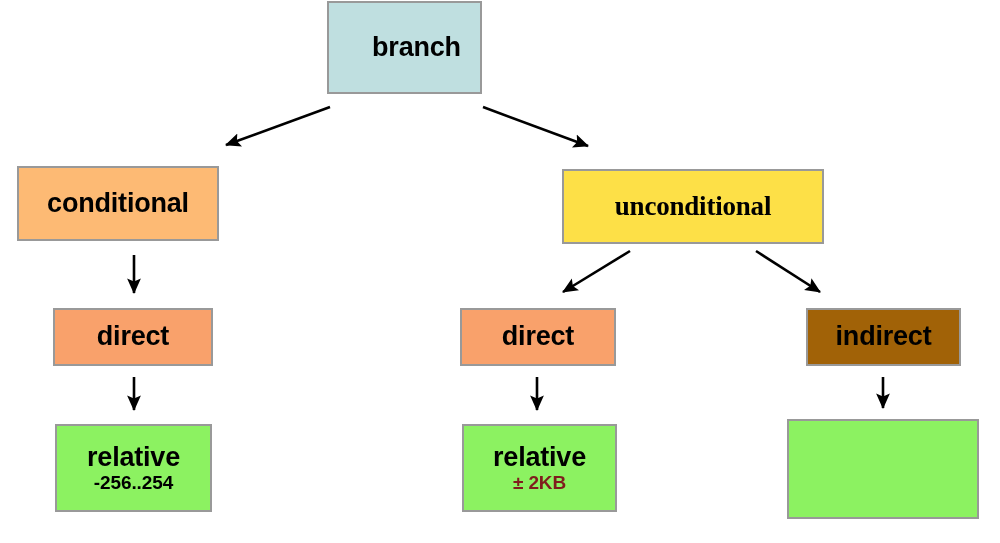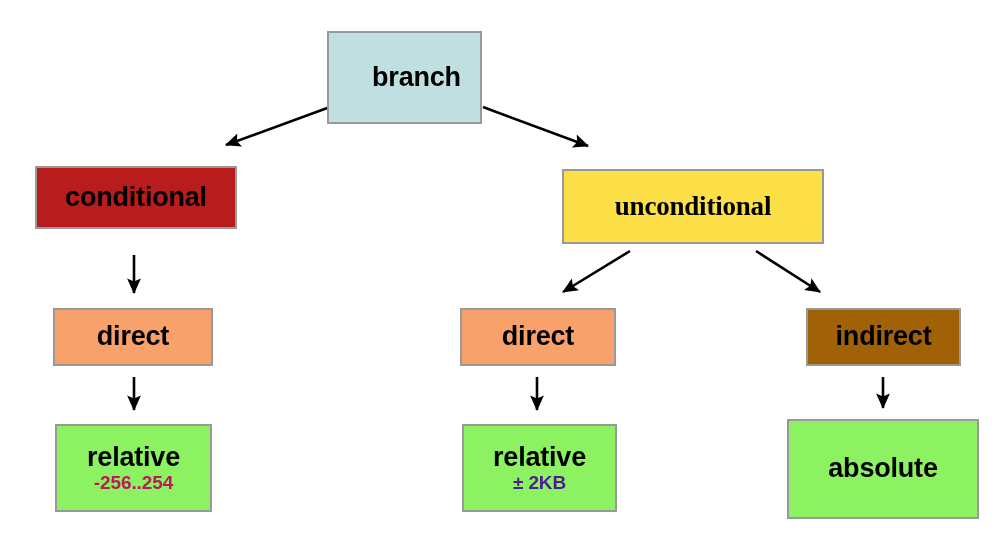--- a/index.html
+++ b/index.html
@@ -66,44 +66,43 @@
         <line x1="134" y1="255" x2="134" y2="293" stroke="#000000" marker-end="url(#arrowhead)"></line>
         <line x1="630" y1="251" x2="563" y2="292" stroke="#000000" marker-end="url(#arrowhead)"></line>
         <line x1="756" y1="251" x2="820" y2="292" stroke="#000000" marker-end="url(#arrowhead)"></line>
         <line x1="134" y1="377" x2="134" y2="410" stroke="#000000" marker-end="url(#arrowhead)"></line>
         <line x1="537" y1="377" x2="537" y2="410" stroke="#000000" marker-end="url(#arrowhead)"></line>
         <line x1="883" y1="377" x2="883" y2="408" stroke="#000000" marker-end="url(#arrowhead)"></line>
       </g>
   </svg>
 
   <div id="node-layer">
-      <div class="node" style="left: 327px; top: 31px; width: 155px; height: 93px; background: rgb(191, 223, 224); border-color: rgb(153, 153, 153); padding-left: 24px;">
+      <div class="node" style="left: 327px; top: 1px; width: 155px; height: 93px; background: rgb(191, 223, 224); border-color: rgb(153, 153, 153); padding-left: 24px;">
         <div class="title">branch</div>
       </div>
-      <div class="node" style="left: 35px; top: 166px; width: 202px; height: 63px; background: #b91c1c; border-color: rgb(153, 153, 153);">
+      <div class="node" style="left: 17px; top: 166px; width: 202px; height: 75px; background: #fdba74; border-color: rgb(153, 153, 153);">
         <div class="title">conditional</div>
       </div>
       <div class="node" style="left: 562px; top: 169px; width: 262px; height: 75px; background: #fde047; border-color: rgb(153, 153, 153); font-family: Liberation Serif, serif;">
         <div class="title">unconditional</div>
       </div>
       <div class="node" style="left: 53px; top: 308px; width: 160px; height: 58px; background: rgb(249, 161, 107); border-color: rgb(153, 153, 153);">
         <div class="title">direct</div>
       </div>
       <div class="node" style="left: 460px; top: 308px; width: 156px; height: 58px; background: rgb(249, 161, 107); border-color: rgb(153, 153, 153);">
         <div class="title">direct</div>
       </div>
       <div class="node" style="left: 806px; top: 308px; width: 155px; height: 58px; background: #a16207; border-color: rgb(153, 153, 153);">
         <div class="title">indirect</div>
       </div>
       <div class="node" style="left: 55px; top: 424px; width: 157px; height: 88px; background: rgb(140, 242, 97); border-color: rgb(153, 153, 153);">
         <div class="title">relative</div>
-        <div class="sub" style="color: #be185d;"><span>-256..254</span></div>
+        <div class="sub" style="color: #000000;"><span>-256..254</span></div>
       </div>
       <div class="node" style="left: 462px; top: 424px; width: 155px; height: 88px; background: rgb(140, 242, 97); border-color: rgb(153, 153, 153);">
         <div class="title">relative</div>
-        <div class="sub" style="color: #4c1d95;"><span>± 2KB</span></div>
+        <div class="sub" style="color: #7f1d1d;"><span>± 2KB</span></div>
       </div>
       <div class="node" style="left: 787px; top: 419px; width: 192px; height: 100px; background: rgb(140, 242, 97); border-color: rgb(153, 153, 153);">
-        <div class="title">absolute</div>
       </div>
     </div>
 
 </div>
 
 </body></html>

